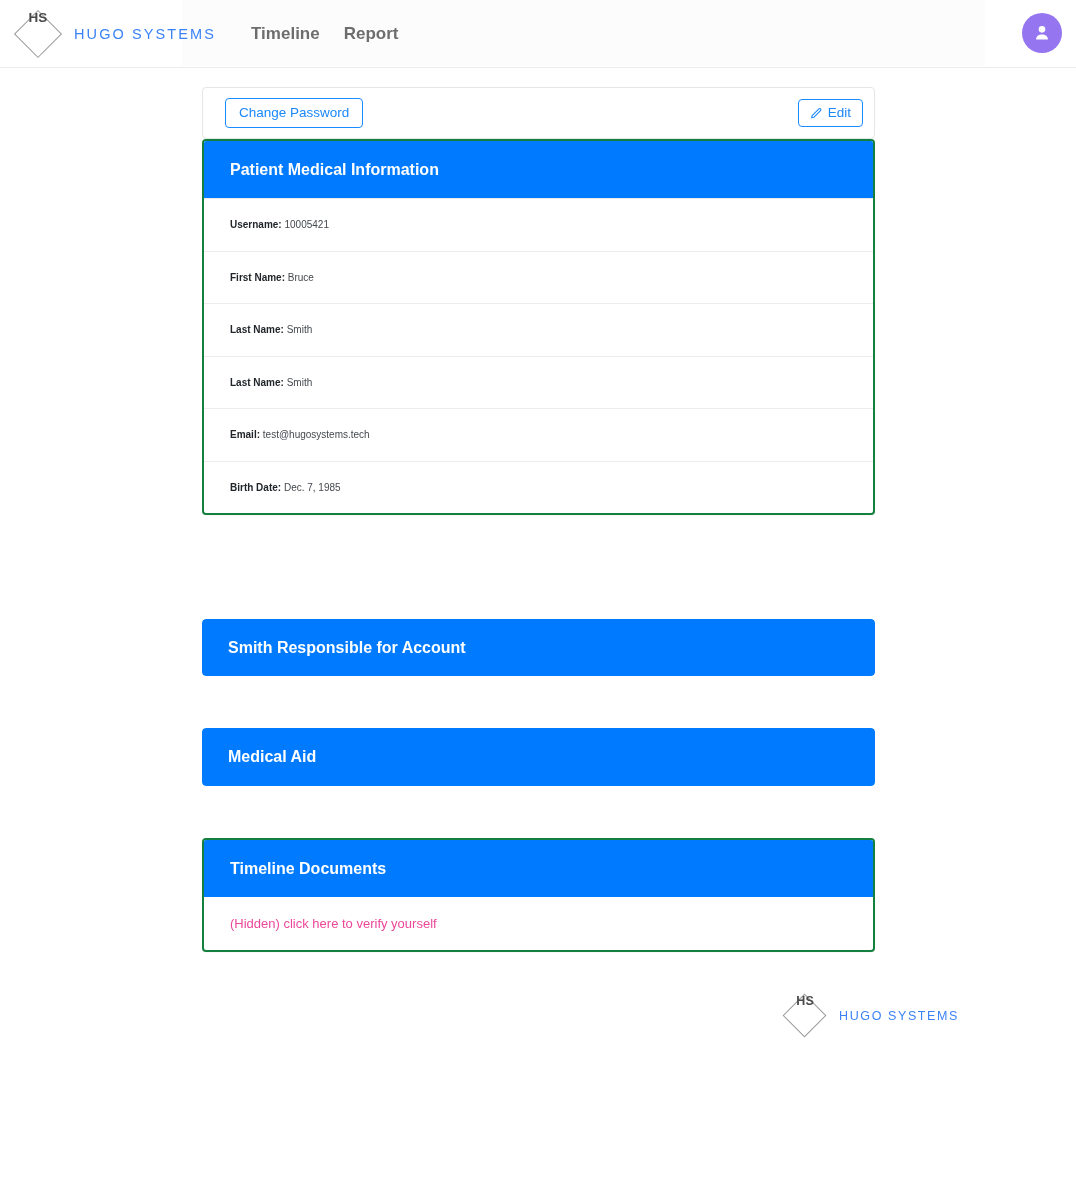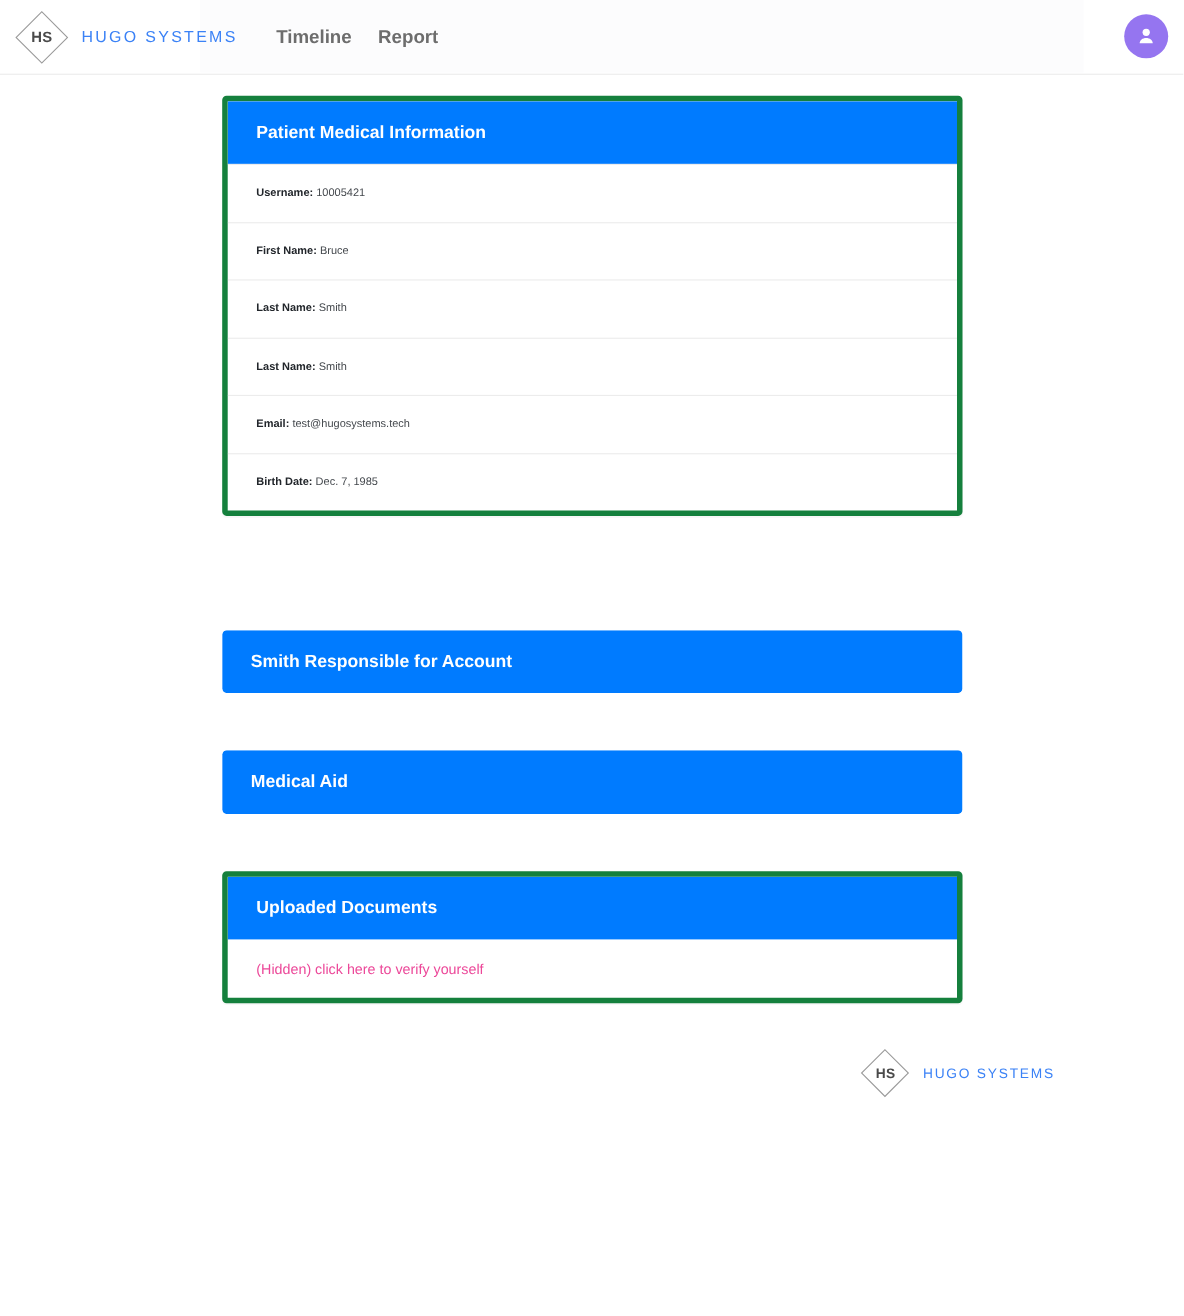--- a/index.html
+++ b/index.html
@@ -36,21 +36,21 @@
     display: flex;
     align-items: center;
     gap: 12px;
     margin-left: 14px;
   }
   .logo-mark {
     width: 48px;
     height: 48px;
     position: relative;
     display: flex;
-    align-items: center;
+    align-items: flex-start;
     justify-content: center;
   }
   .logo-diamond {
     position: absolute;
     left: 7px;
     top: 7px;
     width: 34px;
     height: 34px;
     border: 1.4px solid #9a9a9a;
     transform: rotate(45deg);
@@ -139,21 +139,21 @@
   .btn-edit {
     display: inline-flex;
     align-items: center;
     gap: 5px;
     padding: 6px 11px;
   }
 
   
   .card {
     background: #ffffff;
-    border: 5px solid #15803d;
+    border: 2px solid #15803d;
     border-radius: 4px;
     overflow: hidden;
     box-shadow: 0 1px 1px rgba(0,0,0,0.03);
   }
   .card.solo { border: none; box-shadow: none; }
   .card-header {
     background: #007bff;
     color: #ffffff;
     font-size: 16px;
     font-weight: bold;
@@ -224,20 +224,29 @@
         <circle cx="12" cy="8" r="3.6" fill="#ffffff"></circle>
         <path d="M5.5 19c0-3.3 2.9-5.4 6.5-5.4S18.5 15.7 18.5 19z" fill="#ffffff"></path>
       </svg>
     </div>
   </div>
 </div>
 
 <div class="page">
   <div class="content-col">
 
+    <div class="toolbar">
+      <button class="btn-outline">Change Password</button>
+      <button class="btn-outline btn-edit">
+        <svg width="13" height="13" viewBox="0 0 24 24" fill="none" stroke="#1a88fa" stroke-width="2" stroke-linecap="round" stroke-linejoin="round">
+          <path d="M16.5 3.5a2.12 2.12 0 0 1 3 3L7 19l-4 1 1-4z"></path>
+        </svg>
+        <span>Edit</span>
+      </button>
+    </div>
 
     <div class="card">
       <div class="card-header">Patient Medical Information</div>
 
       <div class="card-row">
         <span class="lbl">Username:</span>
         <span class="val">10005421</span>
       </div>
       <div class="card-row">
         <span class="lbl">First Name:</span>
@@ -272,21 +281,21 @@
 
     <div class="gap-lg"></div>
 
     <div class="card solo">
       <div class="card-header rounded">Medical Aid</div>
     </div>
 
     <div class="gap-lg"></div>
 
     <div class="card">
-      <div class="card-header">Uploaded Documents</div>
+      <div class="card-header">Timeline Documents</div>
       <div class="muted-row">(Hidden) click here to verify yourself</div>
     </div>
 
   </div>
 
   <div class="footer">
     <div class="footer-brand">
       <div class="logo-mark">
         <div class="logo-diamond"></div>
         <span class="logo-initials">HS</span>

